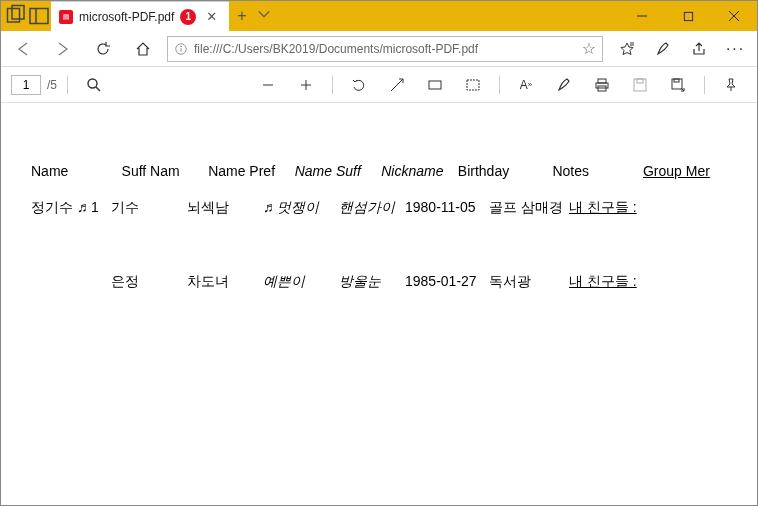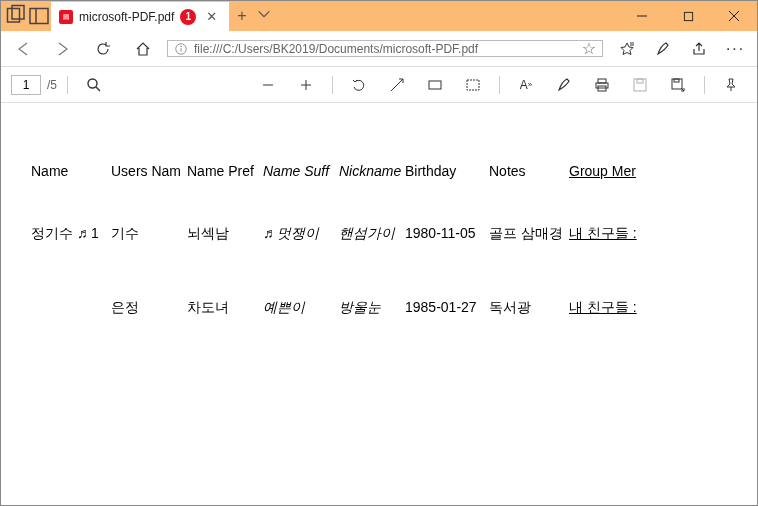--- a/index.html
+++ b/index.html
@@ -1,39 +1,39 @@
 <!DOCTYPE html>
 <html><head>
 <meta charset="utf-8">
 <style>
 * { margin: 0; padding: 0; box-sizing: border-box; font-family: "Segoe UI", sans-serif; }
 body { width: 758px; height: 506px; background: #fff; border: 1px solid #888; overflow: hidden; }
-.titlebar { height: 30px; background: #fdba74; display: flex; align-items: flex-end; }
+.titlebar { height: 30px; background: #eab308; display: flex; align-items: flex-end; }
 .titlebar-btns { display: flex; margin-left: 2px; }
 .tab-bar { display: flex; align-items: center; flex: 1; }
 .tab { display: flex; align-items: center; background: #fff; height: 30px; padding: 0 8px; gap: 6px; min-width: 140px; border-top: 1px solid #ccc; }
 .tab-title { font-size: 12px; color: #222; }
 .badge { width: 16px; height: 16px; background: #e81123; border-radius: 50%; color: #fff; font-size: 10px; display: flex; align-items: center; justify-content: center; font-weight: bold; }
 .close-x { font-size: 13px; color: #555; padding: 0 4px; }
 .after-tabs { display: flex; align-items: center; gap: 10px; padding: 0 8px; }
 .window-ctrl { display: flex; margin-left: auto; }
 .window-ctrl div { width: 46px; height: 30px; display: flex; align-items: center; justify-content: center; }
 .addrbar { height: 36px; display: flex; align-items: center; padding: 0 6px; gap: 8px; border-bottom: 1px solid #ddd; }
 .icon-btn { width: 32px; height: 30px; display: flex; align-items: center; justify-content: center; color: #333; }
 .icon-btn svg { width: 16px; height: 16px; }
-.urlbox { flex: 1; display: flex; align-items: center; border: 1px solid #bbb; height: 17px; padding: 0 6px; gap: 6px; background: #fff; }
+.urlbox { flex: 1; display: flex; align-items: center; border: 1px solid #bbb; height: 26px; padding: 0 6px; gap: 6px; background: #fff; }
 .urlbox input { flex: 1; border: none; outline: none; font-size: 12px; color: #666; }
 .right-icons { display: flex; gap: 4px; }
 .pdfbar { height: 36px; display: flex; align-items: center; padding: 0 10px; gap: 6px; border-bottom: 1px solid #e0e0e0; font-size: 13px; }
 .pageno { width: 30px; text-align: center; border: 1px solid #bbb; font-size: 12px; padding: 2px; }
 .pdfbar .sep { width: 1px; height: 18px; background: #ccc; margin: 0 4px; }
 .pdf-right { margin-left: auto; display: flex; gap: 6px; align-items: center; }
 .doc { padding: 20px 30px; font-size: 14px; background: #fff; overflow: hidden; }
 .row { display: flex; margin-bottom: 56px; white-space: nowrap; }
-.row.header { margin-top: 40px; margin-bottom: 46px; font-weight: 400; }
+.row.header { margin-top: 40px; margin-bottom: 20px; font-weight: 400; justify-content: space-between; }
 .col { overflow: hidden; flex-shrink: 0; }
 .c0 { width: 80px; } .c1 { width: 76px; } .c2 { width: 76px; } .c3 { width: 76px; font-style: italic; }
 .c4 { width: 66px; font-style: italic; } .c5 { width: 84px; } .c6 { width: 80px; } .c7 { width: 84px; text-decoration: underline; }
 .pdf-icon-tab { width: 14px; height: 14px; background: #e81123; display: flex; align-items: center; justify-content: center; font-size: 7px; color: #fff; border-radius: 2px; }
 .titlebar-ico { width: 24px; display: flex; align-items: center; justify-content: center; height: 30px; }
 </style>
 </head>
 <body>
 
 <div class="titlebar">
@@ -214,21 +214,21 @@
         <svg viewBox="0 0 16 16" stroke="#333" fill="none">
           <path d="M6 2h4l-1 5 3 3H4l3-3z M8 10v4"></path>
         </svg>
       </div>
   </div>
 </div>
 
 <div class="doc">
   <div class="row header">
     <div class="col c0">Name</div>
-    <div class="col c1">Users Nam</div>
+    <div class="col c1">Suff Nam</div>
     <div class="col c2">Name Pref</div>
     <div class="col c3">Name Suff</div>
     <div class="col c4">Nickname</div>
     <div class="col c5">Birthday</div>
     <div class="col c6">Notes</div>
     <div class="col c7">Group Mer</div>
   </div>
   <div class="row">
     <div class="col c0">정기수 ♬1</div>
     <div class="col c1">기수</div>

